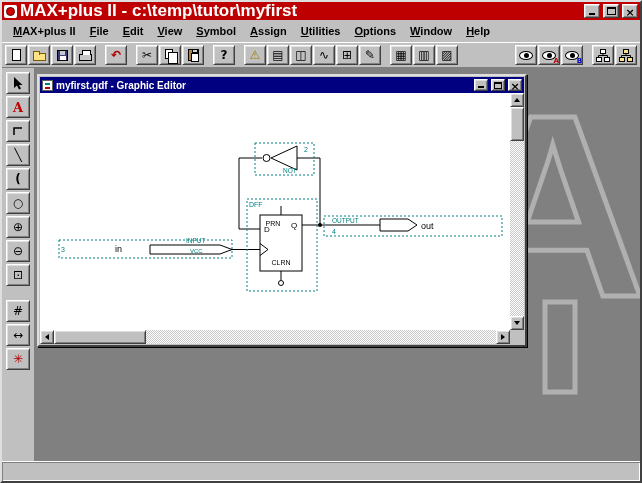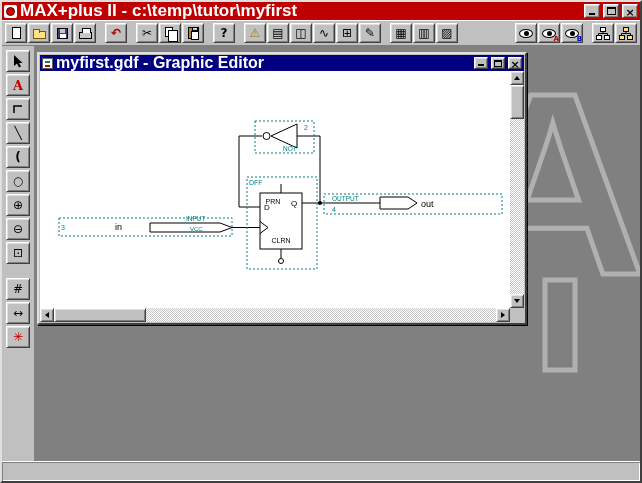--- a/index.html
+++ b/index.html
@@ -55,21 +55,21 @@
   .main { flex:1; display:flex; min-height:0; }
   .palette { width:32px; background:#c0c0c0; display:flex; flex-direction:column; align-items:center; padding-top:4px; gap:2px; flex:0 0 auto; }
   .pt { width:24px; height:22px; background:#c0c0c0; border:1px solid; border-color:#fff #404040 #404040 #fff; box-shadow: inset 1px 1px 0 #dfdfdf, inset -1px -1px 0 #808080; display:flex; align-items:center; justify-content:center; flex:0 0 auto; }
   .pt-gap { height:10px; flex:0 0 auto; }
   .mdi { flex:1; background:#808080; position:relative; overflow:hidden; }
   .watermark { position:absolute; left:0; top:0; }
 
   
   .child { position:absolute; left:3px; top:6px; width:490px; height:273px; background:#c0c0c0; border:2px solid; border-color:#dfdfdf #404040 #404040 #dfdfdf; padding:1px; box-shadow:1px 1px 0 #000; }
   .child-tb { height:16px; background:#000080; display:flex; align-items:center; padding:0 2px; gap:3px; }
-  .child-title { color:#fff; font-size:16px; font-weight:bold; flex:1; white-space:nowrap; overflow:hidden; }
+  .child-title { color:#fff; font-size:10px; font-weight:bold; flex:1; white-space:nowrap; overflow:hidden; }
   .child-icon { width:11px; height:11px; background:#fff; border:1px solid #606060; position:relative; flex:0 0 auto; }
   .child-icon::before { content:""; position:absolute; left:2px; top:2px; width:5px; height:2px; background:#008080; }
   .child-icon::after { content:""; position:absolute; left:2px; top:6px; width:5px; height:2px; background:#c00000; }
   .child-body { display:grid; grid-template-columns:470px 14px; grid-template-rows:237px 14px; }
   .canvas { grid-column:1; grid-row:1; background:#fff; position:relative; overflow:hidden; }
 
   
   .sb { background-color:#d6d6d6; background-image:repeating-conic-gradient(#ffffff 0% 25%, #c6c6c6 0% 50%); background-size:2px 2px; }
   .sb-v { grid-column:2; grid-row:1; display:flex; flex-direction:column; }
   .sb-h { grid-column:1; grid-row:2; display:flex; }
@@ -104,20 +104,32 @@
         <span class="g-min"></span>
       </span>
     <span class="win-btn">
         <span class="g-max"></span>
       </span>
     <span class="win-btn">
         <span class="g-close"></span>
       </span>
   </div>
 
+  <div class="menubar">
+    <span class="menu-item">MAX+plus II</span>
+    <span class="menu-item">File</span>
+    <span class="menu-item">Edit</span>
+    <span class="menu-item">View</span>
+    <span class="menu-item">Symbol</span>
+    <span class="menu-item">Assign</span>
+    <span class="menu-item">Utilities</span>
+    <span class="menu-item">Options</span>
+    <span class="menu-item">Window</span>
+    <span class="menu-item">Help</span>
+  </div>
 
   <div class="toolbar">
     <button class="tb">
         <span class="ic-page"></span>
       </button>
     <button class="tb">
         <span class="ic-folder"></span>
       </button>
     <button class="tb">
         <span class="ic-floppy"></span>

